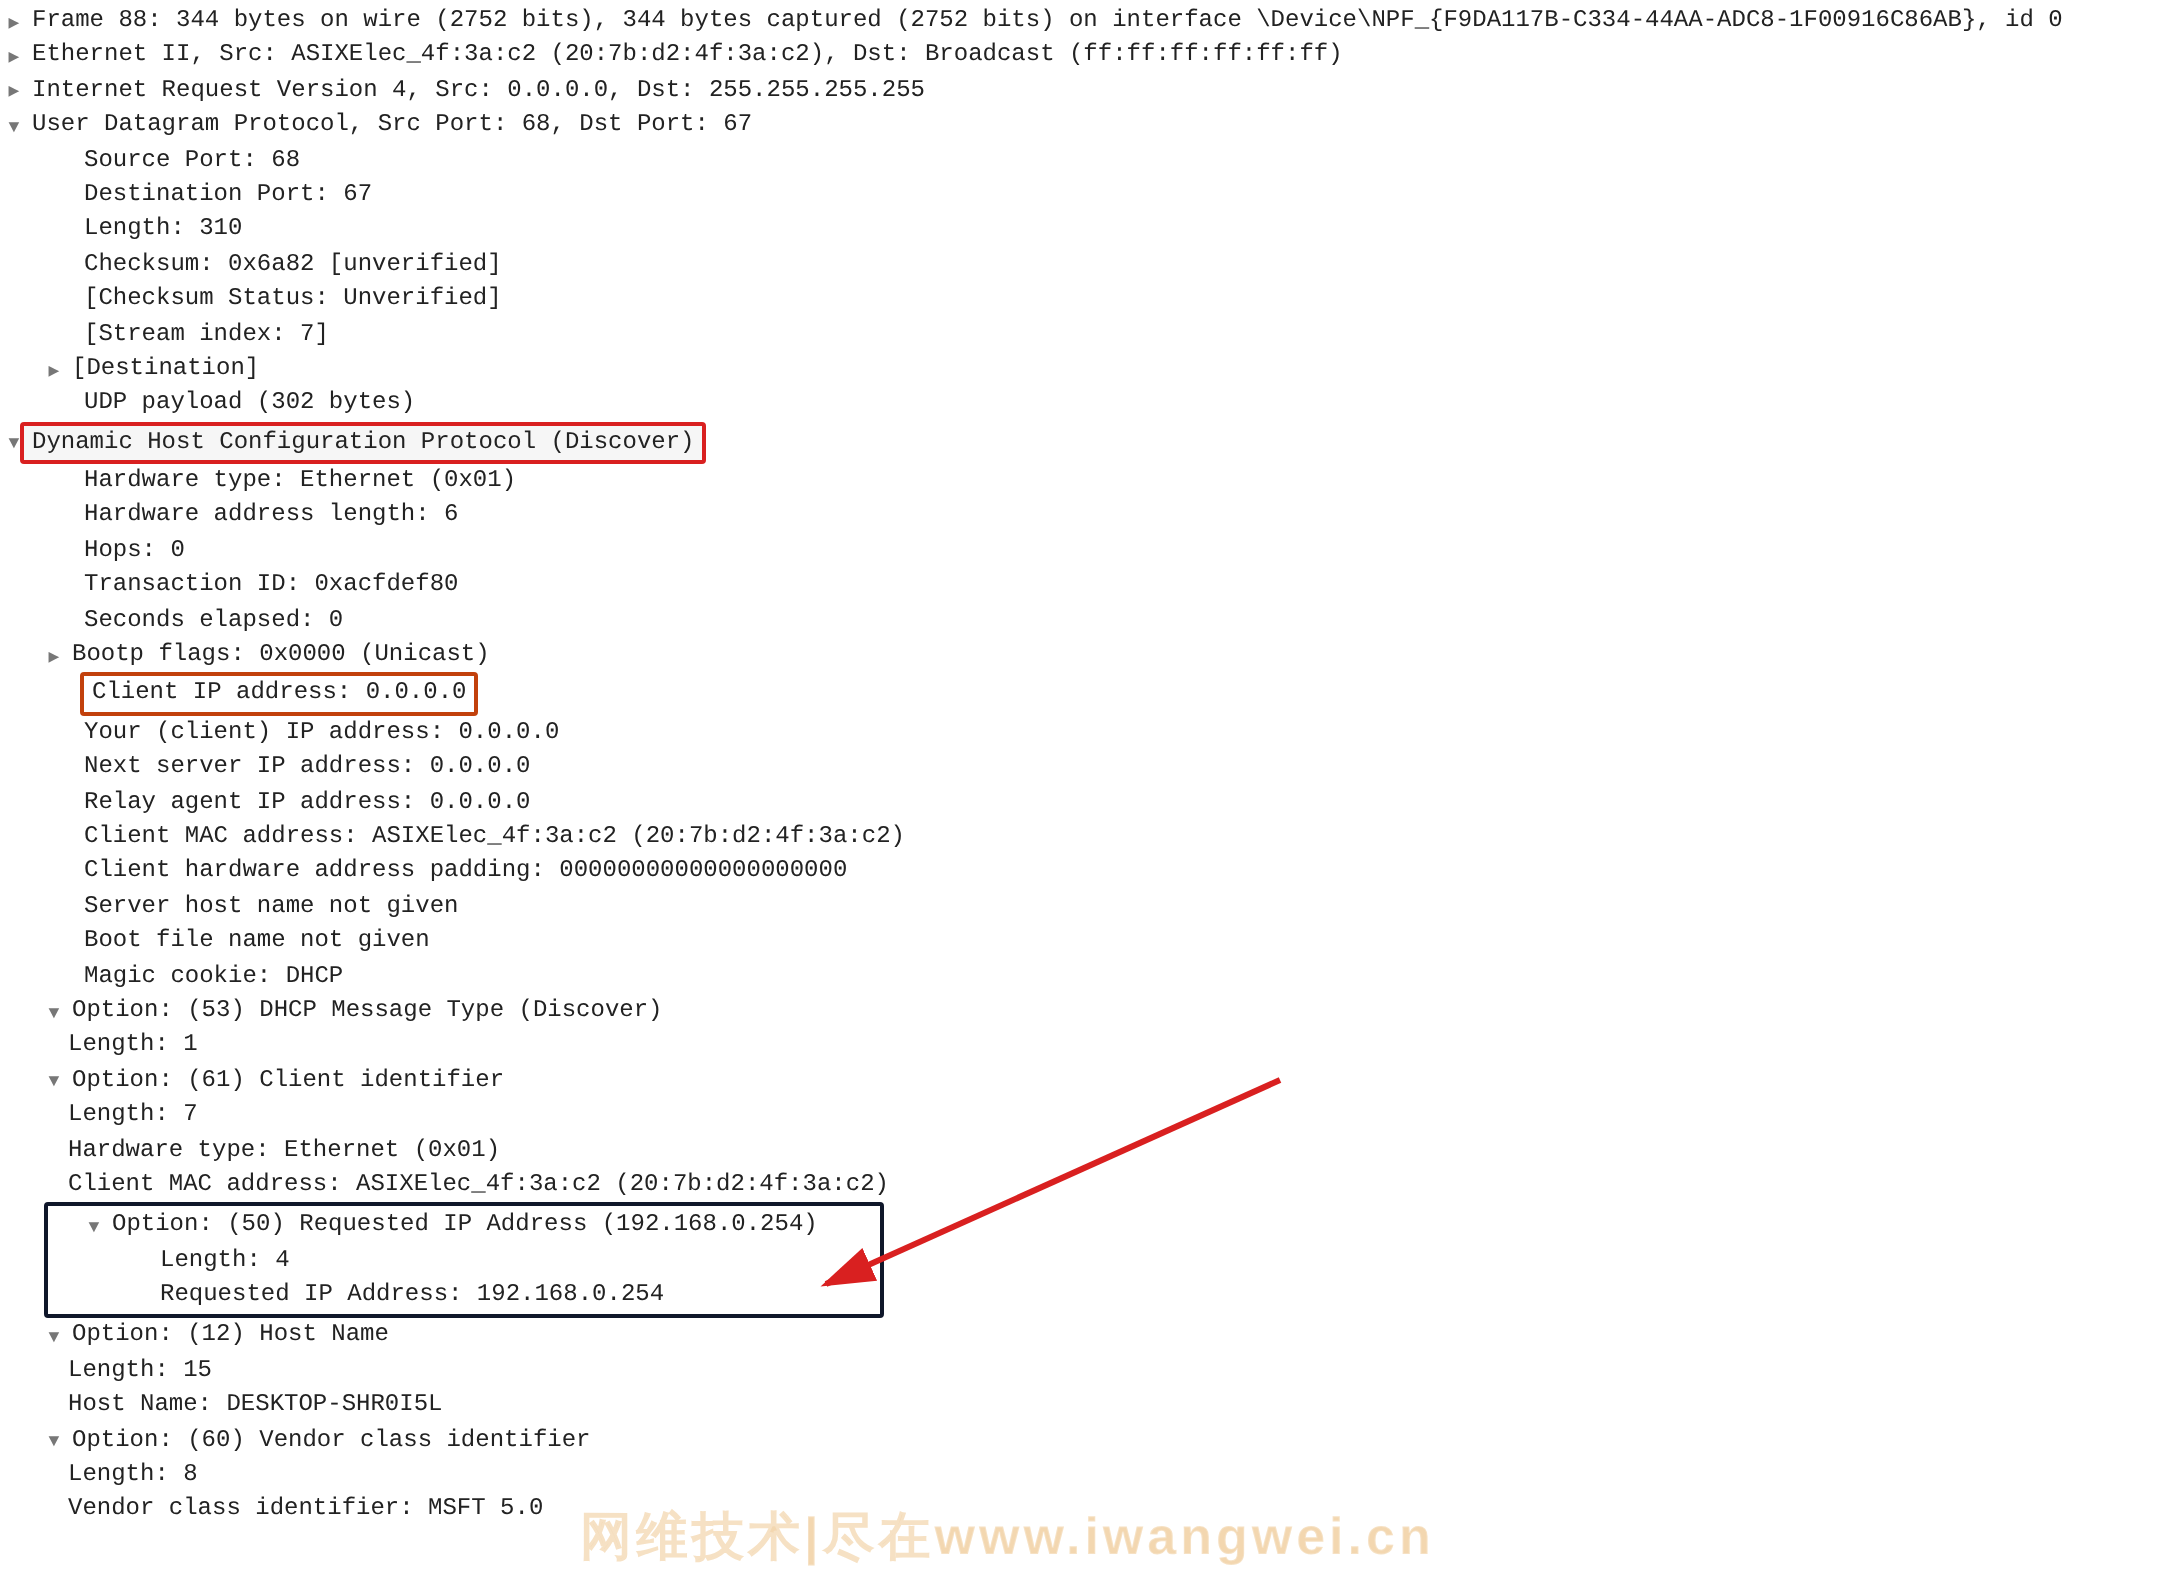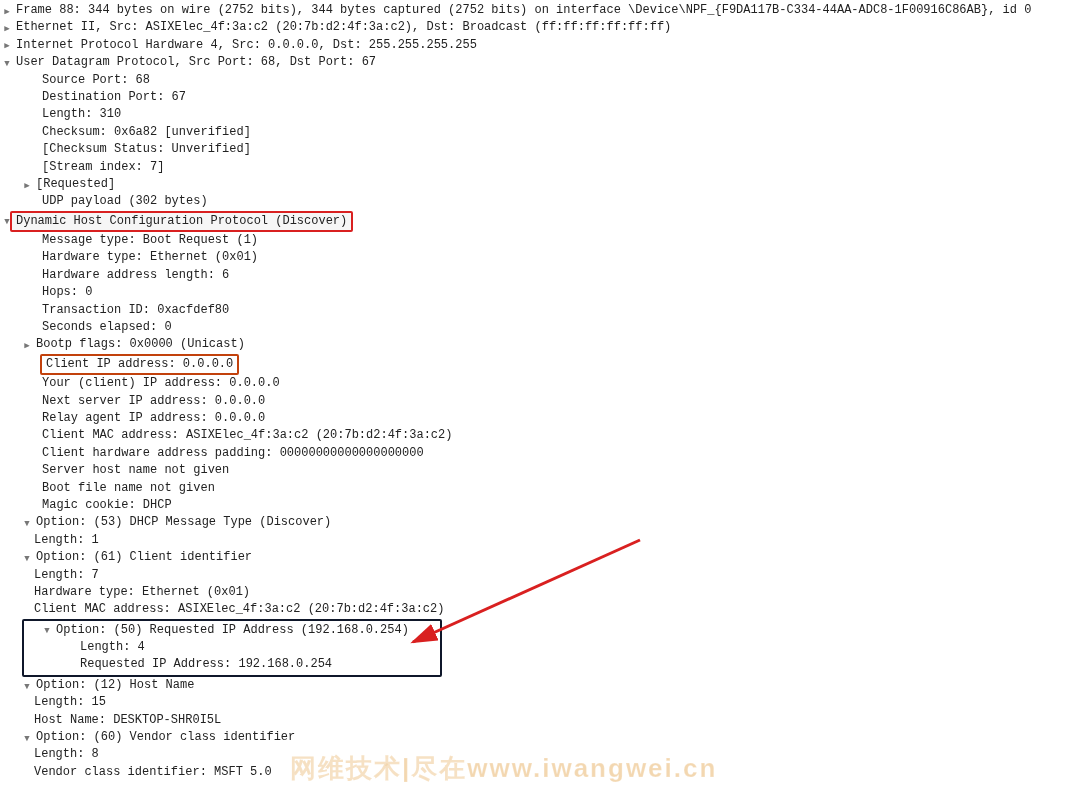--- a/index.html
+++ b/index.html
@@ -96,21 +96,21 @@
     <span class="label">Frame 88: 344 bytes on wire (2752 bits), 344 bytes captured (2752 bits) on interface \Device\NPF_{F9DA117B-C334-44AA-ADC8-1F00916C86AB}, id 0</span>
   </div>
 
   <div class="row indent-0">
     <span class="toggle collapsed"></span>
     <span class="label">Ethernet II, Src: ASIXElec_4f:3a:c2 (20:7b:d2:4f:3a:c2), Dst: Broadcast (ff:ff:ff:ff:ff:ff)</span>
   </div>
 
   <div class="row indent-0">
     <span class="toggle collapsed"></span>
-    <span class="label">Internet Protocol Hardware 4, Src: 0.0.0.0, Dst: 255.255.255.255</span>
+    <span class="label">Internet Request Version 4, Src: 0.0.0.0, Dst: 255.255.255.255</span>
   </div>
 
   <div class="row indent-0">
     <span class="toggle expanded"></span>
     <span class="label">User Datagram Protocol, Src Port: 68, Dst Port: 67</span>
   </div>
 
   <div class="row indent-2">
       <span class="label">Source Port: 68</span>
     </div>
@@ -124,34 +124,31 @@
       <span class="label">Checksum: 0x6a82 [unverified]</span>
     </div>
   <div class="row indent-2">
       <span class="label">[Checksum Status: Unverified]</span>
     </div>
   <div class="row indent-2">
       <span class="label">[Stream index: 7]</span>
     </div>
   <div class="row indent-1">
     <span class="toggle collapsed"></span>
-    <span class="label">[Requested]</span>
+    <span class="label">[Destination]</span>
   </div>
   <div class="row indent-2">
       <span class="label">UDP payload (302 bytes)</span>
     </div>
 
   <div class="row indent-0 dhcp-row">
     <span class="toggle expanded"></span>
     <span class="label redbox sel">Dynamic Host Configuration Protocol (Discover)</span>
   </div>
 
-  <div class="row indent-2">
-      <span class="label">Message type: Boot Request (1)</span>
-    </div>
   <div class="row indent-2">
       <span class="label">Hardware type: Ethernet (0x01)</span>
     </div>
   <div class="row indent-2">
       <span class="label">Hardware address length: 6</span>
     </div>
   <div class="row indent-2">
       <span class="label">Hops: 0</span>
     </div>
   <div class="row indent-2">

